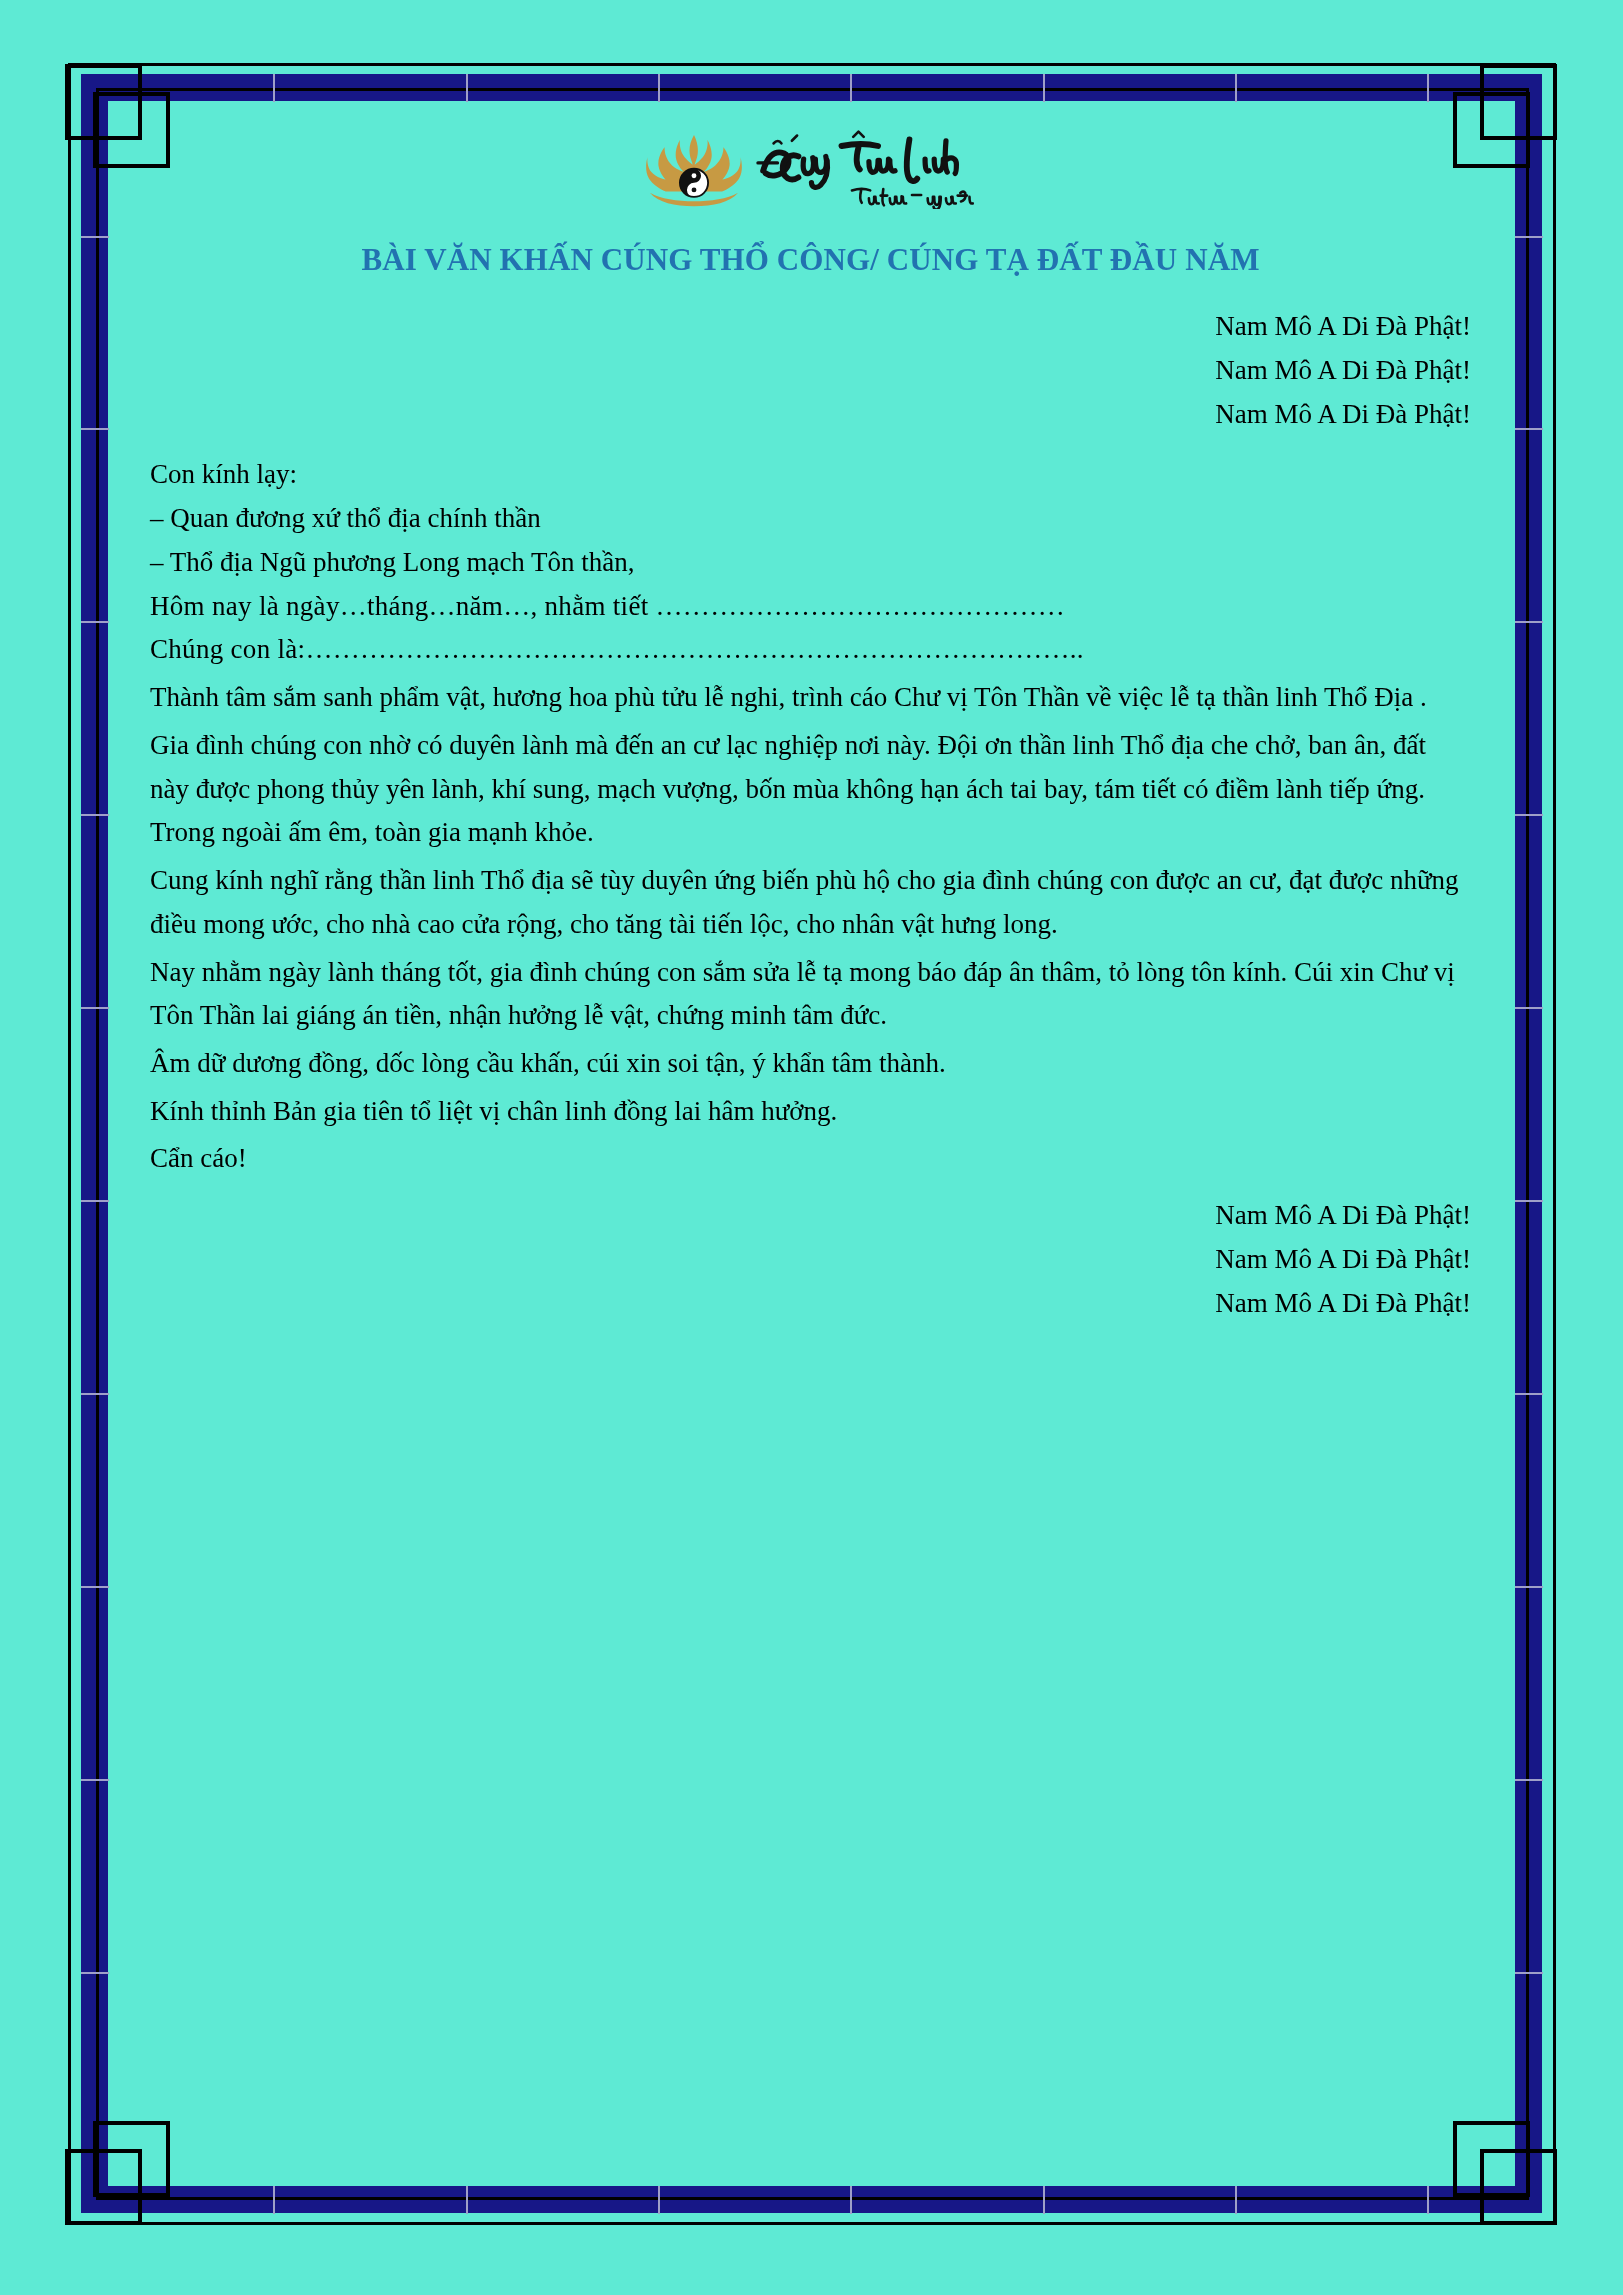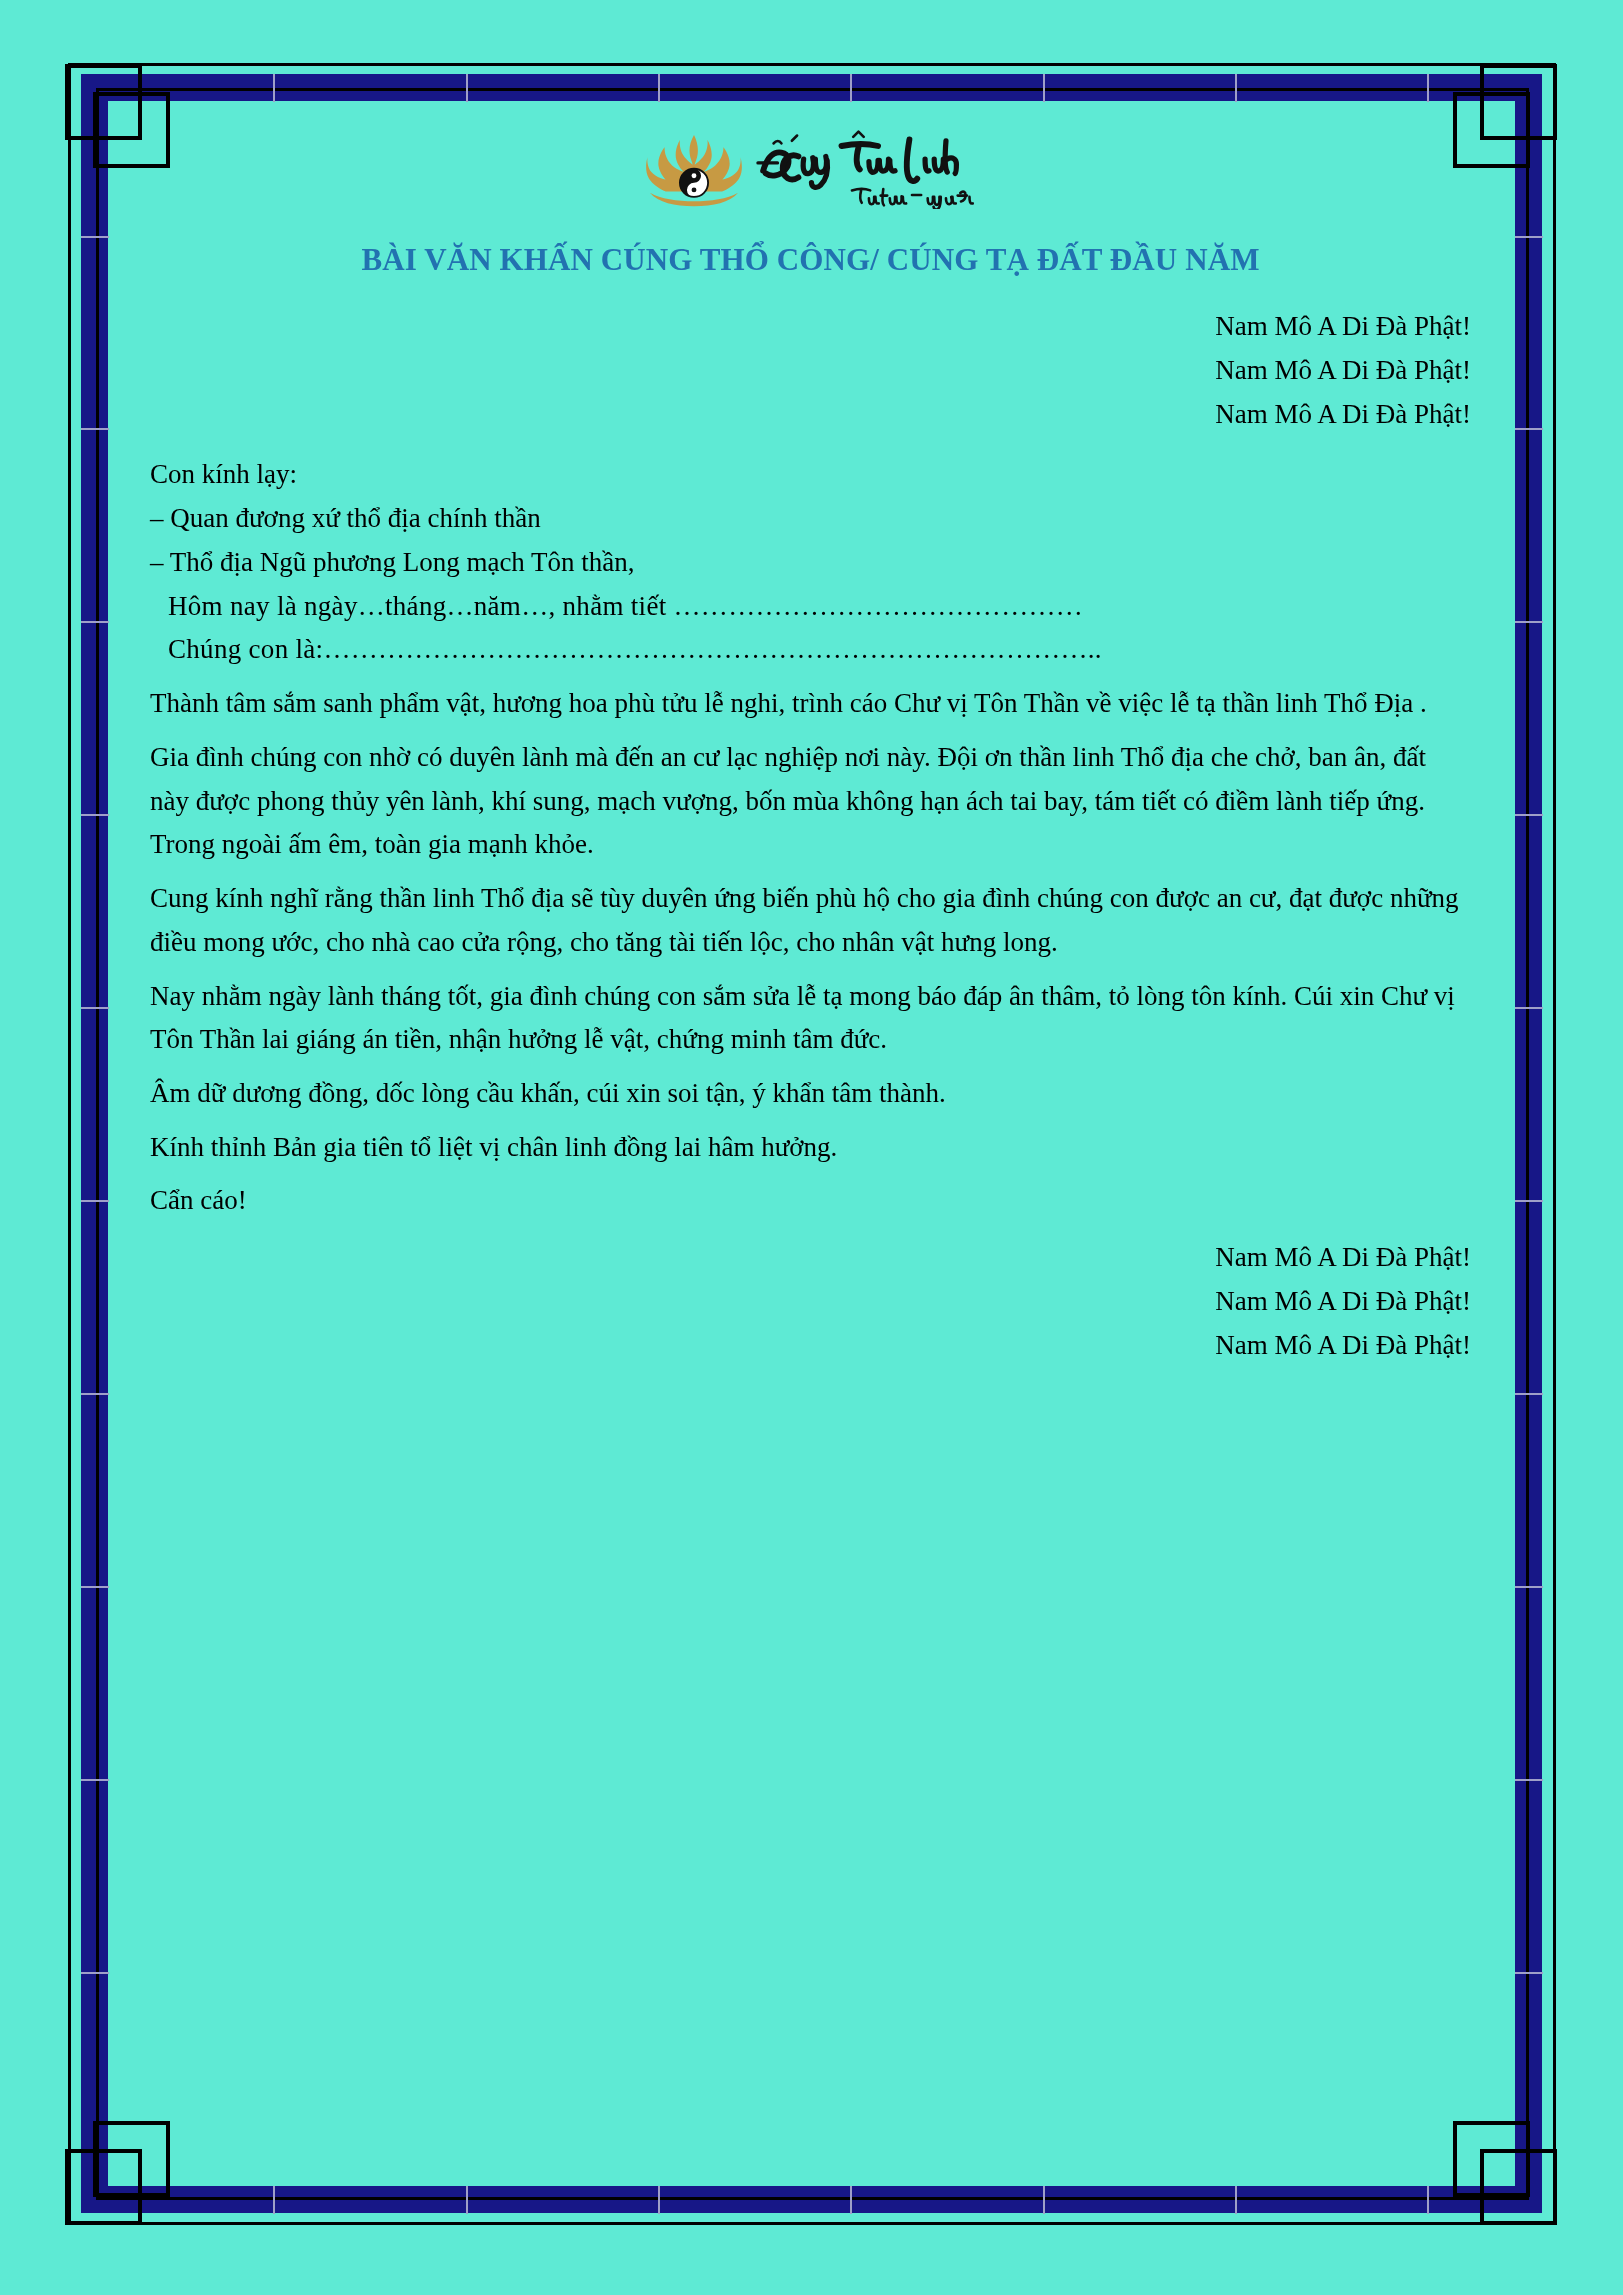--- a/index.html
+++ b/index.html
@@ -119,23 +119,23 @@
     line-height: 1.62;
     white-space: nowrap;
   }
 
   .para {
     text-align: left;
     font-size: 27px;
     line-height: 1.62;
     margin: 0;
   }
-  .para.block { margin-top: 10px; }
-
-  .dots { letter-spacing: 0.3px; margin-left: 18px; }
+  .para.block { margin-top: 4px; }
+
+  .dots { letter-spacing: 0.3px; }
   .spacer-md { height: 17px; }
 
   .closing { margin-top: 13px; }
 
   .footer {
     position: absolute;
     left: 150px;
     top: 2114px;
     width: 1321px;
     text-align: center;

